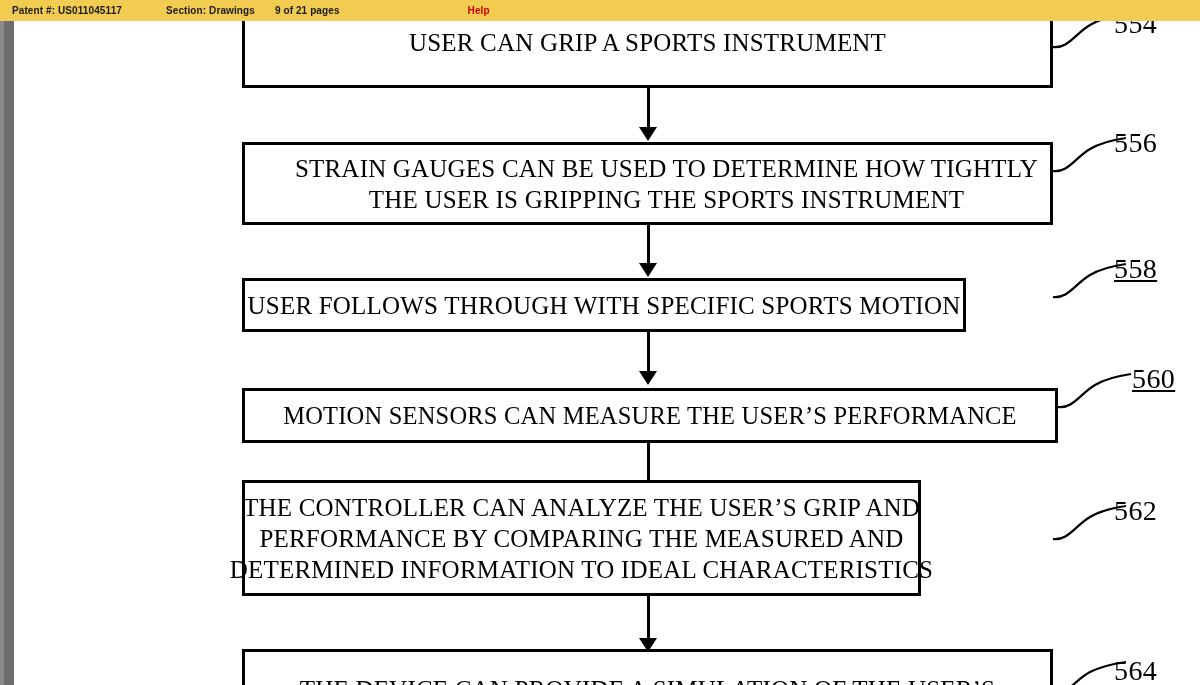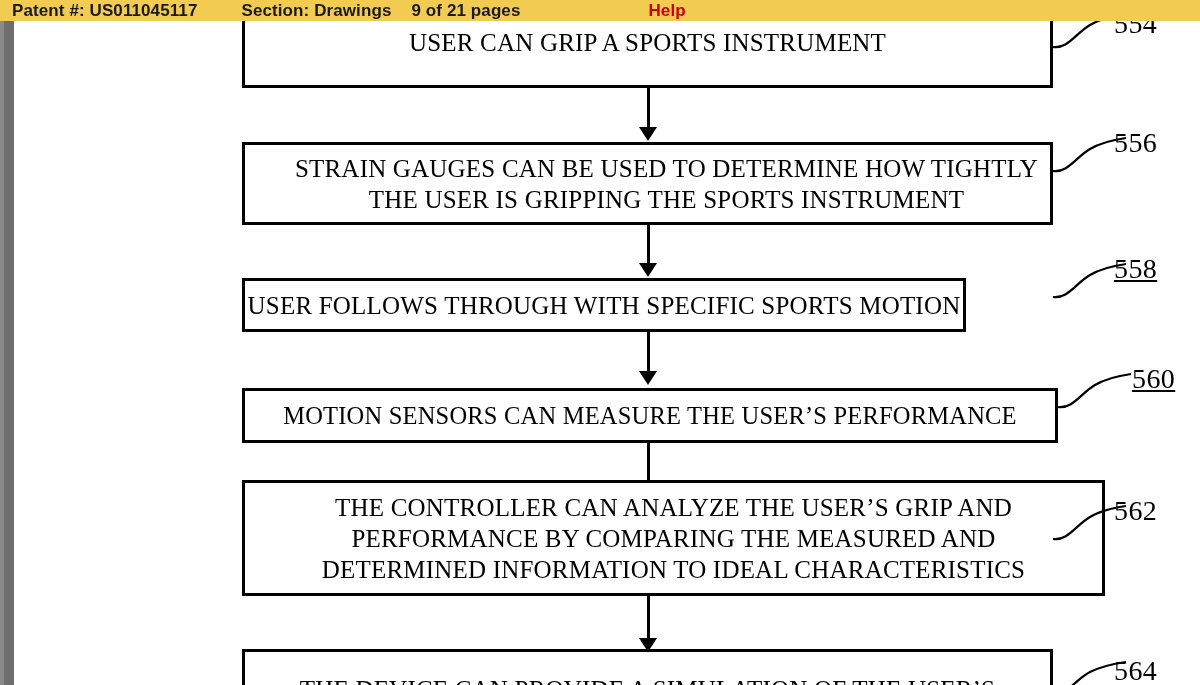--- a/index.html
+++ b/index.html
@@ -17,21 +17,21 @@
 
   
   #toolbar {
     position: absolute;
     left: 0; top: 0;
     width: 1200px;
     height: 21px;
     background: #f2cb51;
     display: flex;
     align-items: center;
-    font-size: 17px;
+    font-size: 10px;
     font-weight: bold;
     color: #1a1a1a;
     letter-spacing: 0.1px;
     z-index: 20;
   }
   #toolbar .tb-item { white-space: nowrap; }
   #tb-patent { margin-left: 12px; }
   #tb-section { margin-left: 44px; }
   #tb-pages   { margin-left: 20px; }
   #tb-help    { margin-left: 128px; color: #cc0000; cursor: pointer; }
@@ -173,21 +173,21 @@
     <span class="fc-line">MOTION SENSORS CAN MEASURE THE USER’S PERFORMANCE</span>
   </div>
   <svg class="leader" style="left:1055px; top:346px; width:80px; height:50px;">
     <path d="M3,40 C18,42 26,26 40,18 C50,12 62,9 76,7" stroke="#000000" stroke-width="2.2" fill="none"></path>
   </svg>
   <span class="ref-num" style="left:1132px; top:342px;text-decoration:underline;">560</span>
 
   <div class="connector" style="left:647px; top:422px; height:42px;"></div>
   <div class="arrowhead" style="left:639px; top:462px;"></div>
 
-  <div class="fc-box" id="box-562" style="left:242px; top:459px; width:863px; height:116px;">
+  <div class="fc-box" id="box-562" style="left:242px; top:459px; width:679px; height:116px;">
     <span class="fc-line">THE CONTROLLER CAN ANALYZE THE USER’S GRIP AND</span>
     <span class="fc-line">PERFORMANCE BY COMPARING THE MEASURED AND</span>
     <span class="fc-line">DETERMINED INFORMATION TO IDEAL CHARACTERISTICS</span>
   </div>
   <svg class="leader" style="left:1050px; top:478px; width:80px; height:50px;">
     <path d="M3,40 C18,42 26,26 40,18 C50,12 62,9 76,7" stroke="#000000" stroke-width="2.2" fill="none"></path>
   </svg>
   <span class="ref-num" style="left:1114px; top:474px;">562</span>
 
   <div class="connector" style="left:647px; top:575px; height:44px;"></div>

